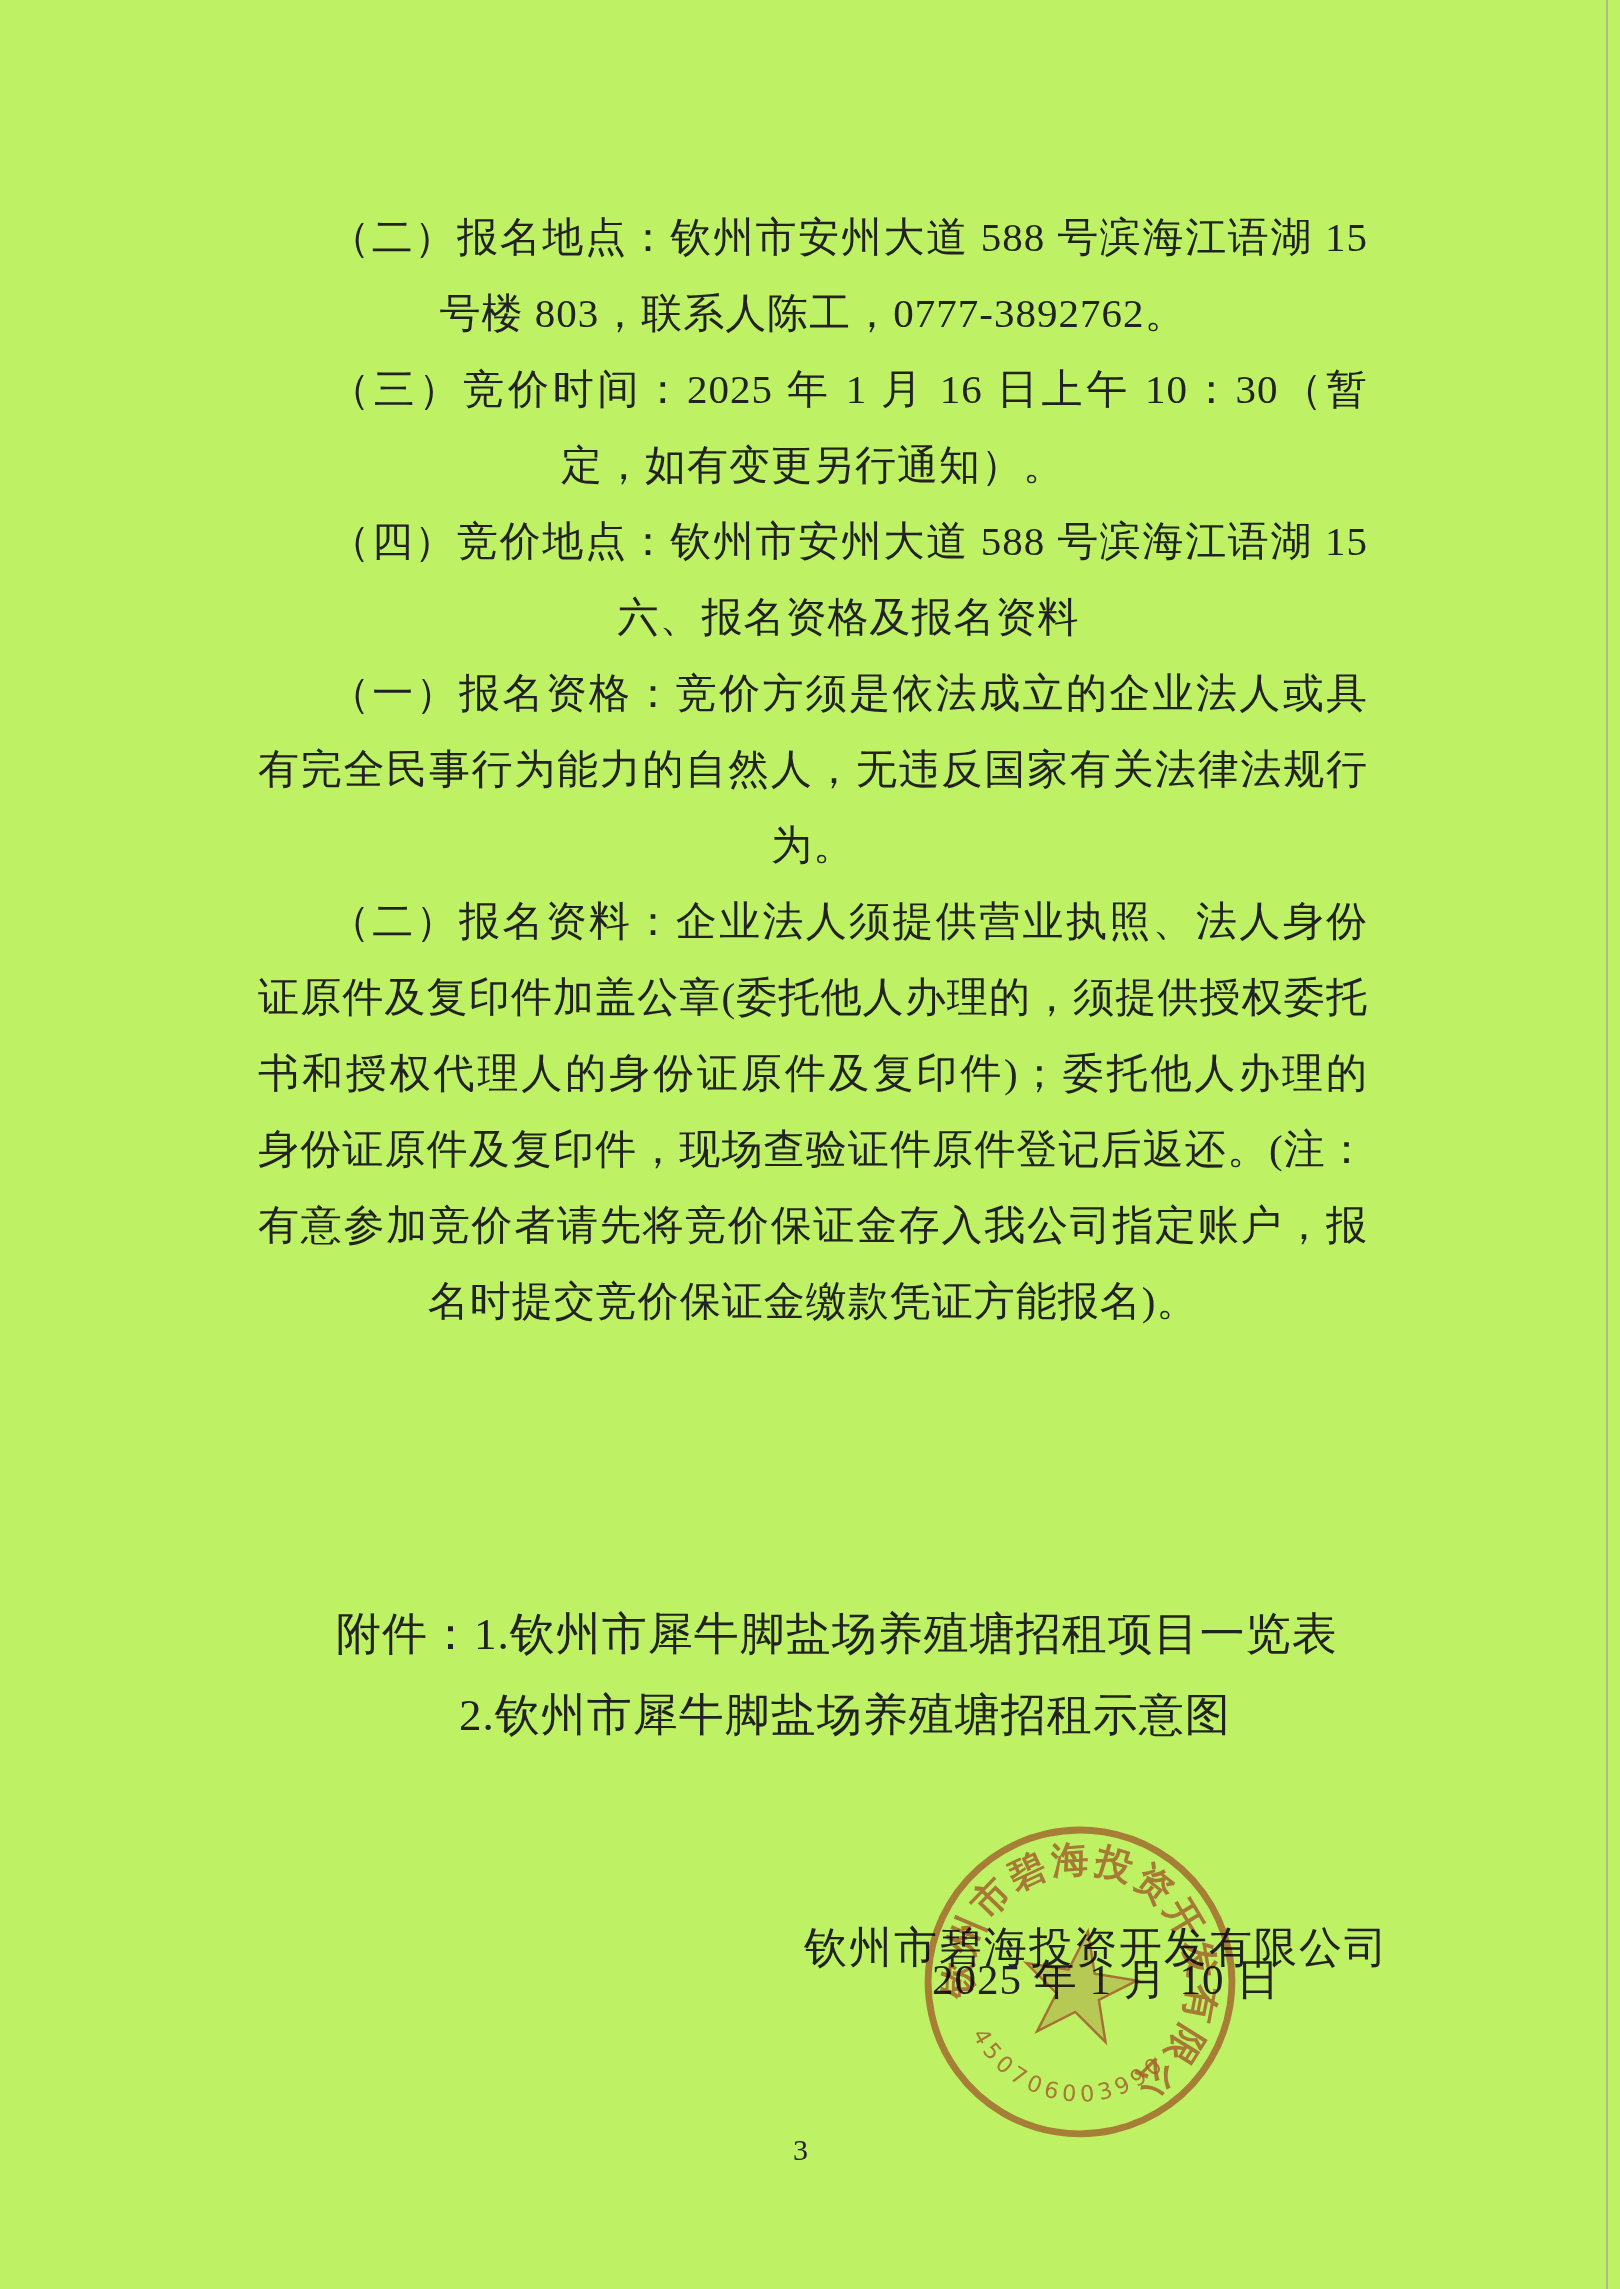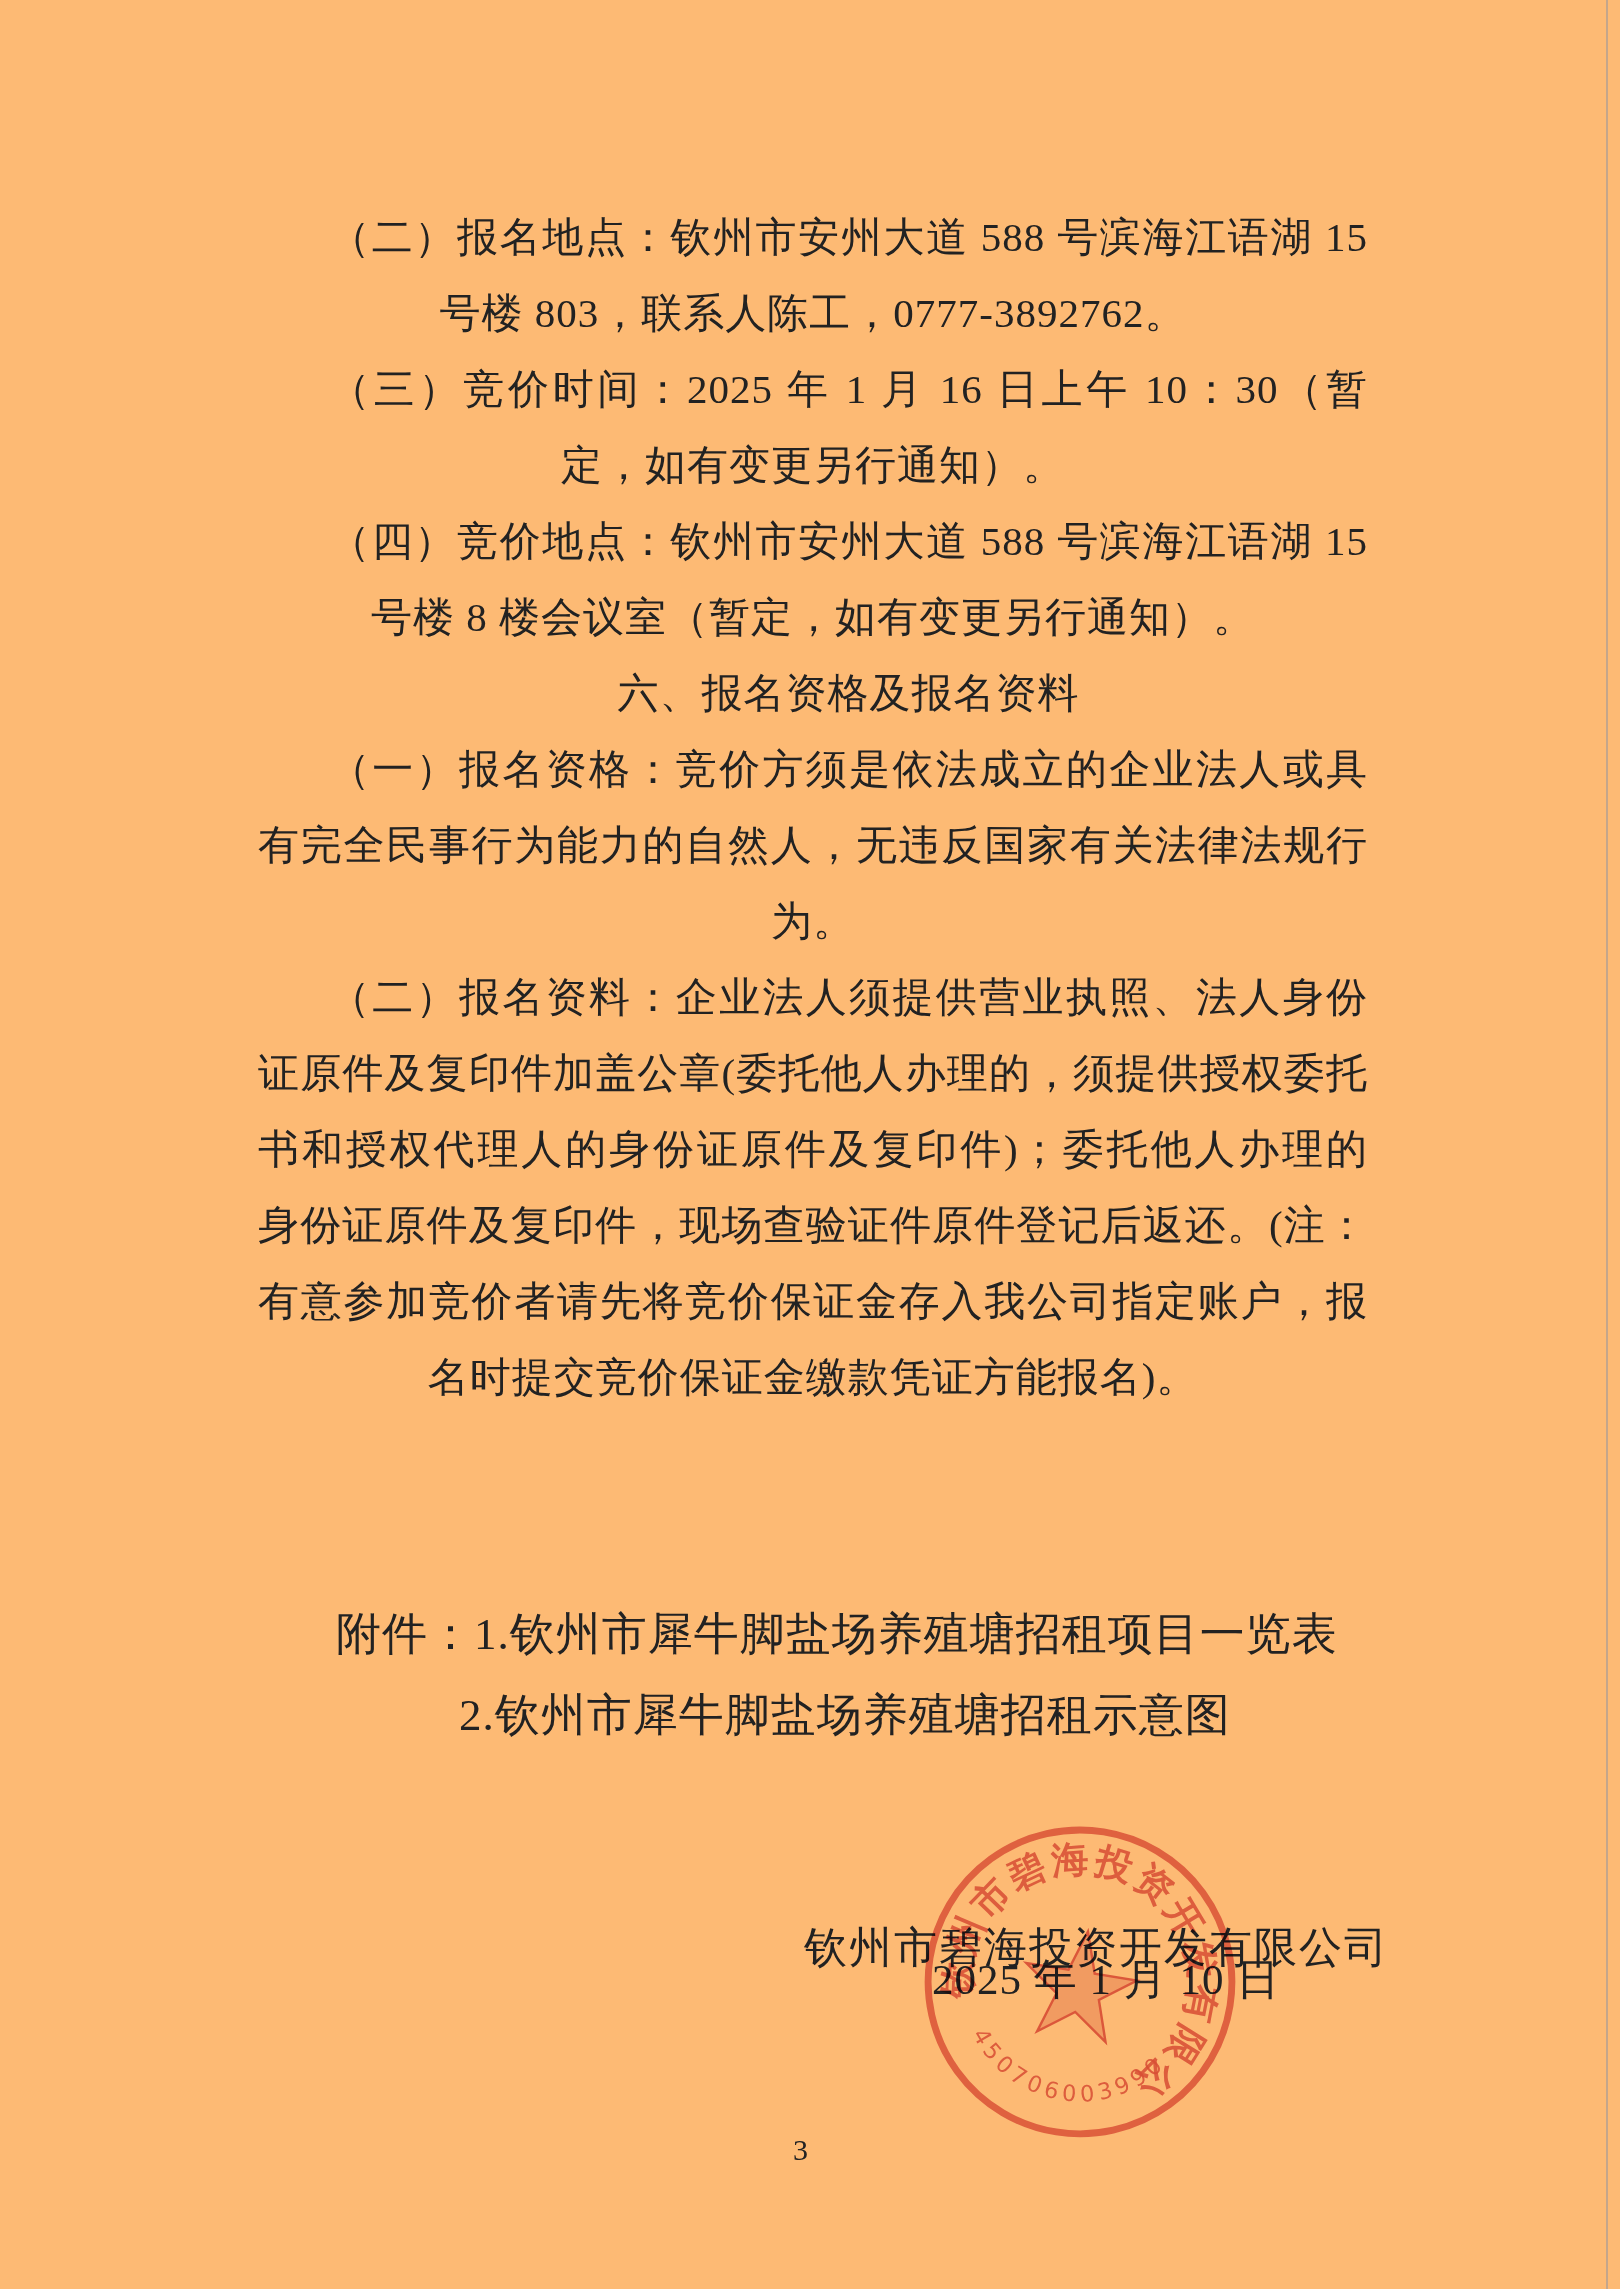--- a/index.html
+++ b/index.html
@@ -1,21 +1,21 @@
 <!DOCTYPE html>
 <html><head>
 <meta charset="utf-8">
 <style>
   html, body { margin: 0; padding: 0; background: #e9e9e9; }
   .page {
     position: relative;
     width: 1620px;
     height: 2290px;
     margin: 0 auto;
-    background: #fdba74;
+    background: #bef264;
     overflow: hidden;
     font-family: "Liberation Serif", "DejaVu Serif", serif;
     color: #222;
   }
   
   .body-block {
     position: absolute;
     left: 258px;
     top: 199px;
     width: 1110px;
@@ -104,21 +104,20 @@
 
 <div class="page">
 
   <div class="body-block">
 
   <div class="body-line indent fill">（二）报名地点：钦州市安州大道 588 号滨海江语湖 15</div>
       <div class="body-line">号楼 803，联系人陈工，0777-3892762。</div>
       <div class="body-line indent fill">（三）竞价时间：2025 年 1 月 16 日上午 10：30（暂</div>
       <div class="body-line">定，如有变更另行通知）。</div>
       <div class="body-line indent fill">（四）竞价地点：钦州市安州大道 588 号滨海江语湖 15</div>
-      <div class="body-line">号楼 8 楼会议室（暂定，如有变更另行通知）。</div>
       <div class="body-line indent bold">六、报名资格及报名资料</div>
       <div class="body-line indent fill">（一）报名资格：竞价方须是依法成立的企业法人或具</div>
       <div class="body-line fill">有完全民事行为能力的自然人，无违反国家有关法律法规行</div>
       <div class="body-line">为。</div>
       <div class="body-line indent fill">（二）报名资料：企业法人须提供营业执照、法人身份</div>
       <div class="body-line fill">证原件及复印件加盖公章(委托他人办理的，须提供授权委托</div>
       <div class="body-line fill">书和授权代理人的身份证原件及复印件)；委托他人办理的</div>
       <div class="body-line fill">身份证原件及复印件，现场查验证件原件登记后返还。(注：</div>
       <div class="body-line fill">有意参加竞价者请先将竞价保证金存入我公司指定账户，报</div>
       <div class="body-line">名时提交竞价保证金缴款凭证方能报名)。</div>

